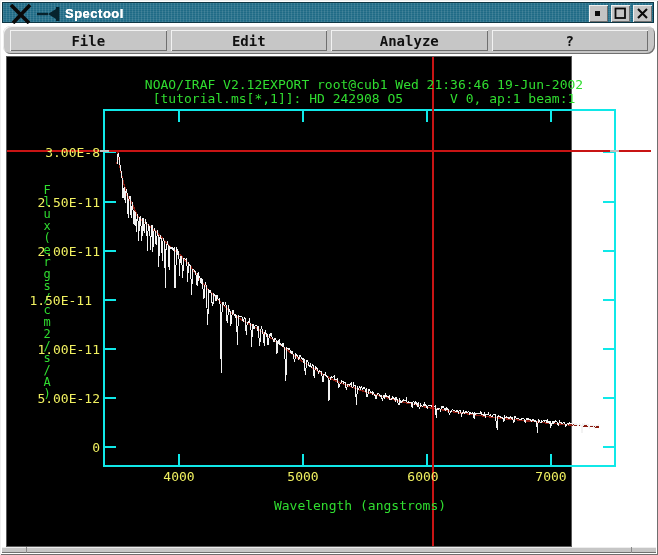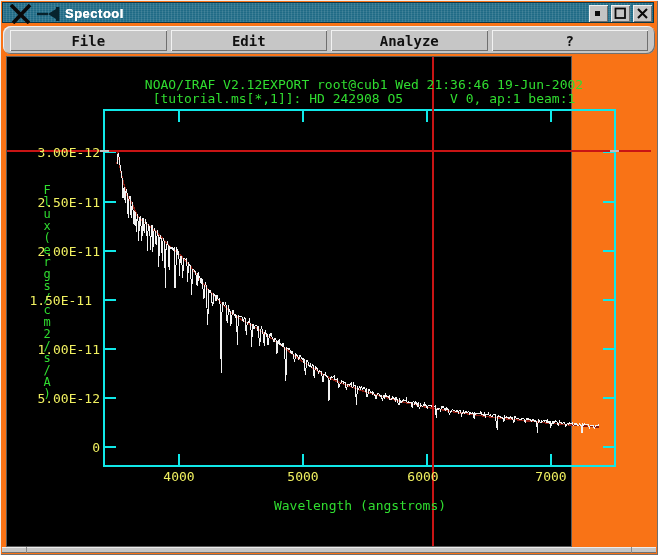--- a/index.html
+++ b/index.html
@@ -1,16 +1,16 @@
 <!DOCTYPE html>
 <html><head>
 <meta charset="utf-8">
 <style>
   html,body{margin:0;padding:0;background:#555;font-family:"DejaVu Sans Mono",monospace;}
-  #window{position:relative;width:658px;height:555px;background:#f97316;overflow:hidden;
+  #window{position:relative;width:658px;height:555px;background:#ffffff;overflow:hidden;
           box-shadow:inset 1px 1px 0 #eeeeee, inset -1px -1px 0 #6f6f6f;}
   
   #titlebar{position:absolute;left:2px;top:2px;width:652px;height:21px;
             background-color:#1f6b86;
             background-image:
               repeating-linear-gradient(0deg, rgba(255,255,255,.07) 0 1px, transparent 1px 2px),
               repeating-linear-gradient(90deg, rgba(255,255,255,.10) 0 1px, transparent 1px 3px);
             border:1px solid #0e3744;box-sizing:border-box;}
   #x-logo{position:absolute;left:6px;top:1px;}
   #pushpin{position:absolute;left:34px;top:2px;}
@@ -141,21 +141,21 @@
         <div>c</div>
         <div>m</div>
         <div>2</div>
         <div>/</div>
         <div>s</div>
         <div>/</div>
         <div>A</div>
         <div>)</div>
       </div>
     <div id="ytick-labels">
-        <div class="ytick-label" style="left: 21px; top: 88px;">3.00E-12</div>
+        <div class="ytick-label" style="left: 21px; top: 88px;">3.00E-8</div>
         <div class="ytick-label" style="left: 21px; top: 138px;">2.50E-11</div>
         <div class="ytick-label" style="left: 21px; top: 187px;">2.00E-11</div>
         <div class="ytick-label" style="left: 13px; top: 236px;">1.50E-11</div>
         <div class="ytick-label" style="left: 21px; top: 285px;">1.00E-11</div>
         <div class="ytick-label" style="left: 21px; top: 334px;">5.00E-12</div>
         <div class="ytick-label" style="left: 21px; top: 383px;">0</div>
       </div>
     <div id="xtick-labels">
         <div class="xtick-label" style="left: 172px; top: 412px;">4000</div>
         <div class="xtick-label" style="left: 296px; top: 412px;">5000</div>

